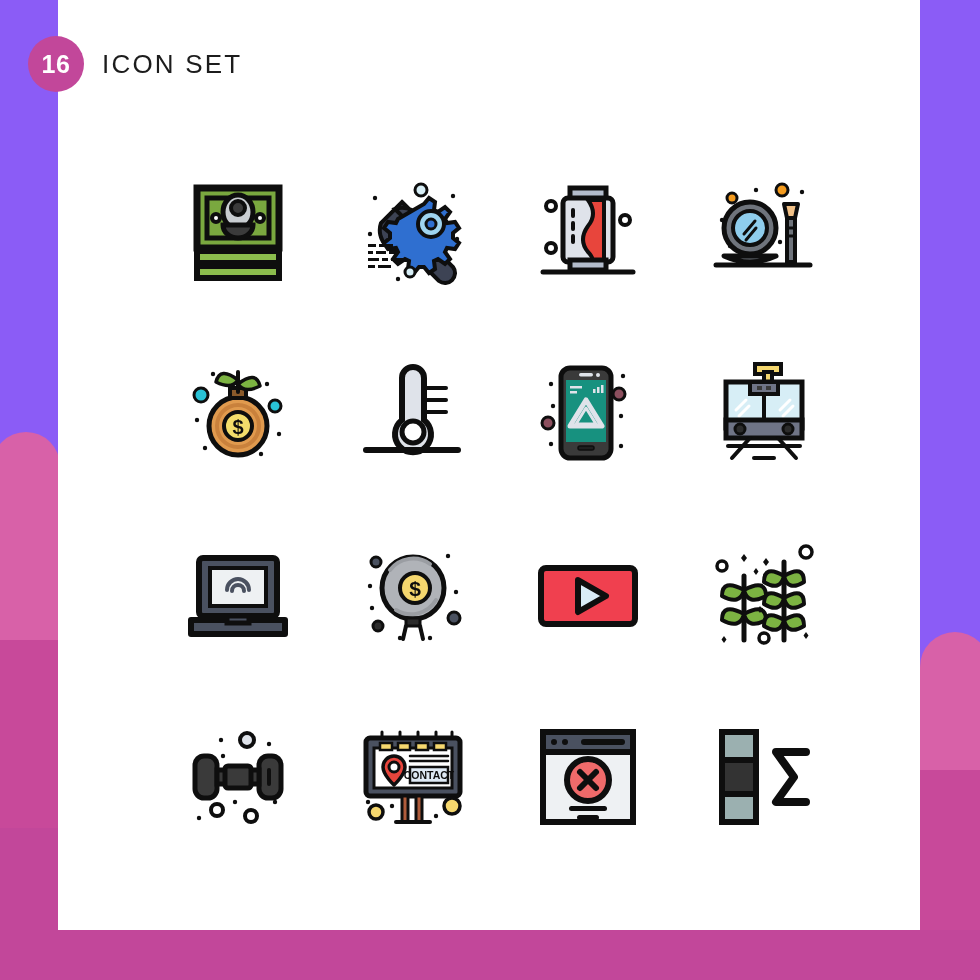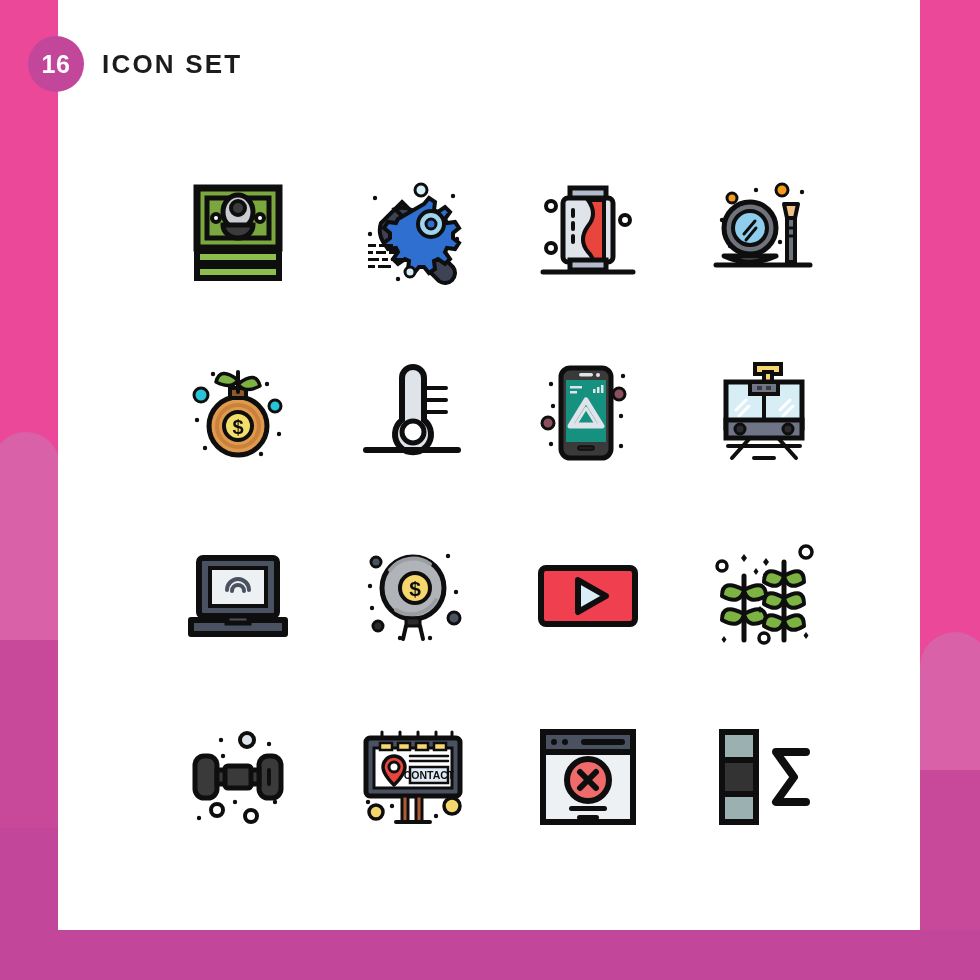--- a/index.html
+++ b/index.html
@@ -3,21 +3,21 @@
 <meta charset="utf-8">
 <style>
   html,body{margin:0;padding:0;}
   body{
     width:980px;height:980px;
     background:#ffffff;
     font-family:"Liberation Sans", sans-serif;
     overflow:hidden;
     position:relative;
   }
-  .stage{position:absolute;inset:0;width:980px;height:980px;overflow:hidden;background:#ec4899;}
+  .stage{position:absolute;inset:0;width:980px;height:980px;overflow:hidden;background:#8b5cf6;}
 
   
   .deco{position:absolute;pointer-events:none;}
   .deco-left{
     left:-8px;top:432px;width:68px;height:548px;
     background:#d861a8;
     border-top-left-radius:40px;border-top-right-radius:40px;
   }
   .deco-left-2{
     left:-8px;top:640px;width:68px;height:340px;
@@ -47,21 +47,21 @@
 
   
   .header{position:absolute;left:28px;top:36px;display:flex;align-items:center;gap:18px;z-index:6;}
   .badge{
     width:56px;height:56px;border-radius:50%;
     background:#c2479a;
     display:flex;align-items:center;justify-content:center;
     color:#ffffff;font-size:25px;font-weight:bold;letter-spacing:.5px;
   }
   .title{
-    font-size:26px;color:#1c1c1c;letter-spacing:2.2px;font-weight:700;
+    font-size:26px;color:#1c1c1c;letter-spacing:2.2px;font-weight:400;
   }
 
   
   .grid{
     position:absolute;left:150px;top:140px;
     width:700px;
     display:grid;
     grid-template-columns:repeat(4,175px);
     grid-template-rows:repeat(4,182px);
     z-index:5;

